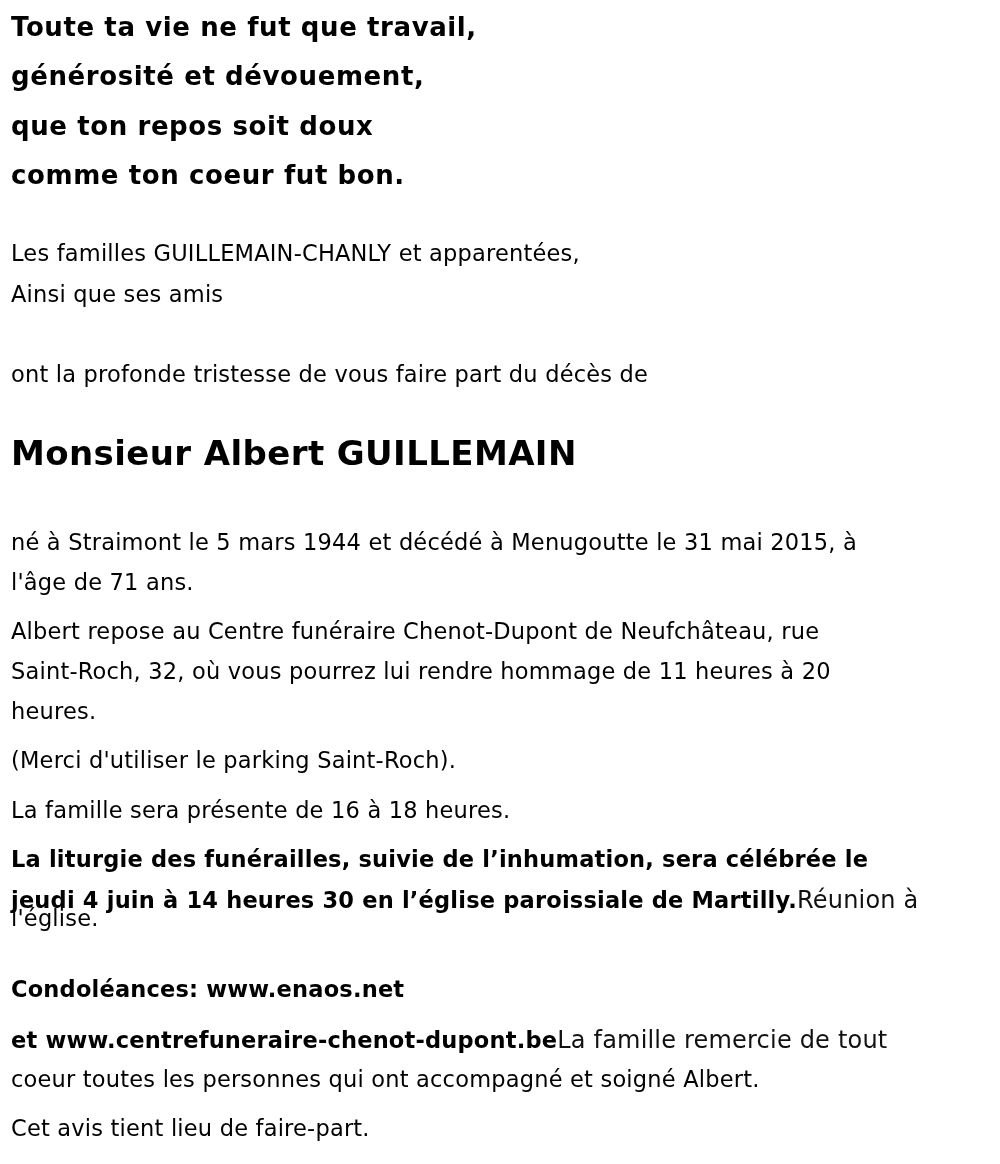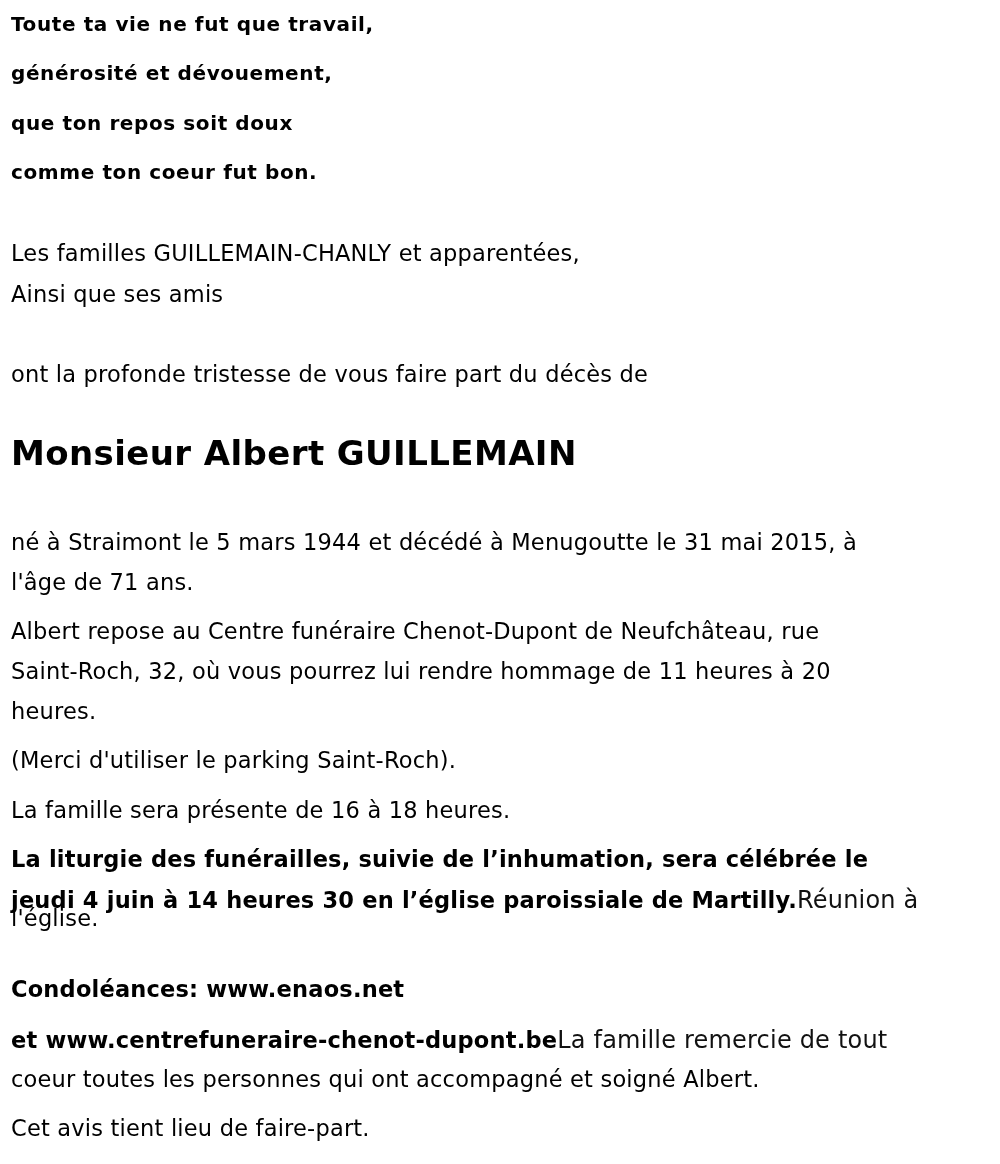--- a/index.html
+++ b/index.html
@@ -21,21 +21,21 @@
     }
     .line {
       position: absolute;
       left: 11px;
       white-space: nowrap;
       font-size: 22.5px;
       letter-spacing: 0.2px;
     }
     .poem {
       font-weight: bold;
-      font-size: 20px;
+      font-size: 26px;
       letter-spacing: 0.6px;
     }
     .title {
       font-weight: bold;
       font-size: 34px;
       letter-spacing: 0.4px;
     }
     .b { font-weight: bold; }
     .txt { font-weight: normal; font-size: 24px; color: #111; }
   </style>

